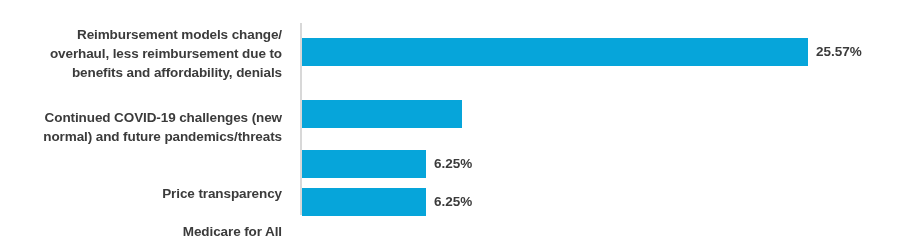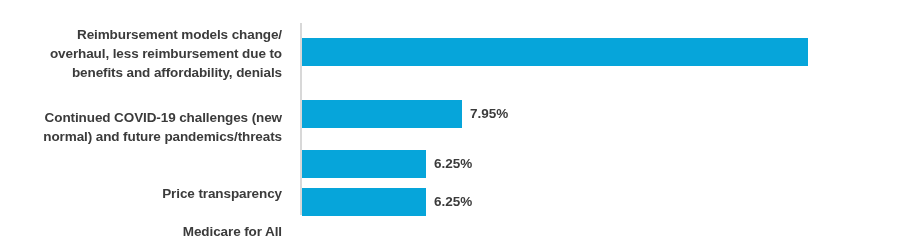--- a/index.html
+++ b/index.html
@@ -90,28 +90,28 @@
 <div id="chart">
 
   <div class="axis-line" style="background: rgb(216, 216, 216);"></div>
 
   <div class="plot">
 
     <div class="row">
       <div class="cat-label" style="top: 25px;">Reimbursement models change/<br>overhaul, less reimbursement due to<br>benefits and affordability, denials</div>
       <div class="bar-wrap" style="top: 38px;">
         <div class="bar" style="width: 506px; background: rgb(6, 165, 218);"></div>
+        <span class="value-label">25.57%</span>
       </div>
     </div>
 
     <div class="row">
       <div class="cat-label" style="top: 108px;">Continued COVID-19 challenges (new<br>normal) and future pandemics/threats</div>
       <div class="bar-wrap" style="top: 100px;">
         <div class="bar" style="width: 160px; background: rgb(6, 165, 218);"></div>
-        <span class="value-label">7.95%</span>
       </div>
     </div>
 
     <div class="row">
       <div class="cat-label" style="top: 155px; margin-top: 29px;">Price transparency</div>
       <div class="bar-wrap" style="top: 150px;">
         <div class="bar" style="width: 124px; background: rgb(6, 165, 218);"></div>
         <span class="value-label">6.25%</span>
       </div>
     </div>

